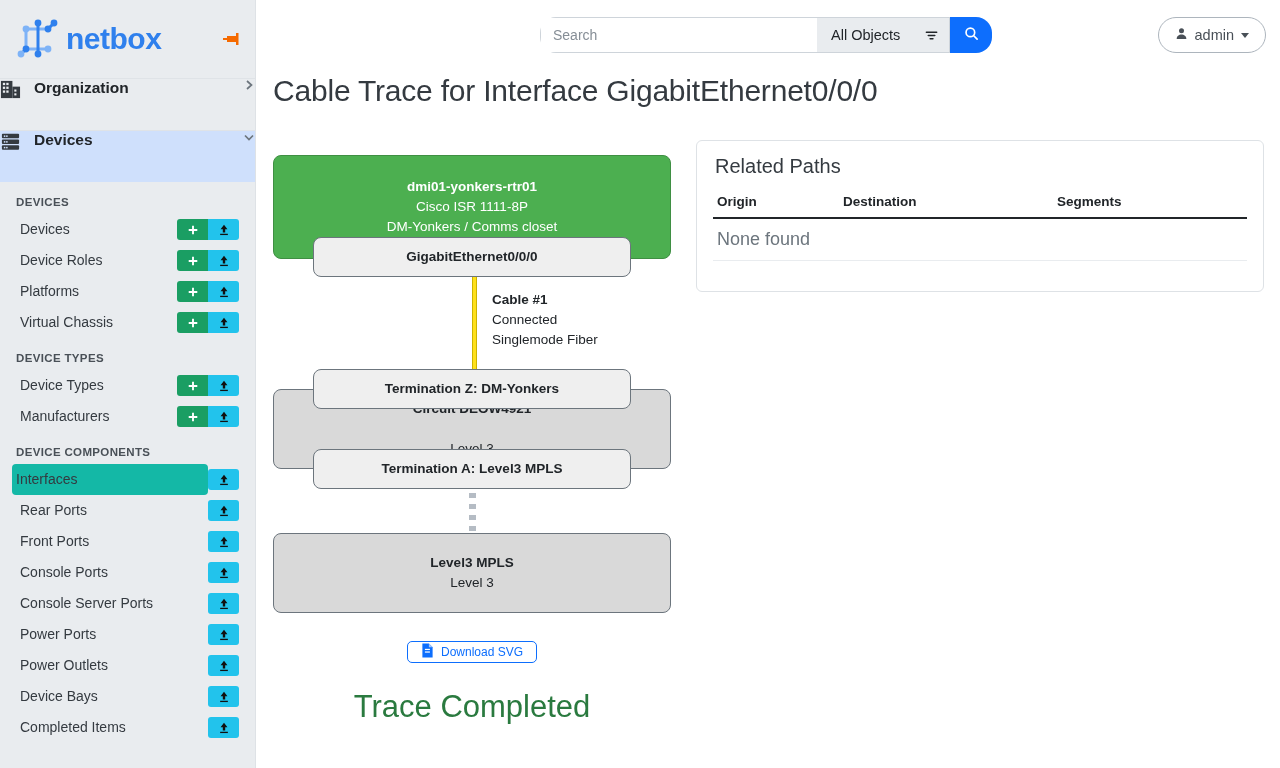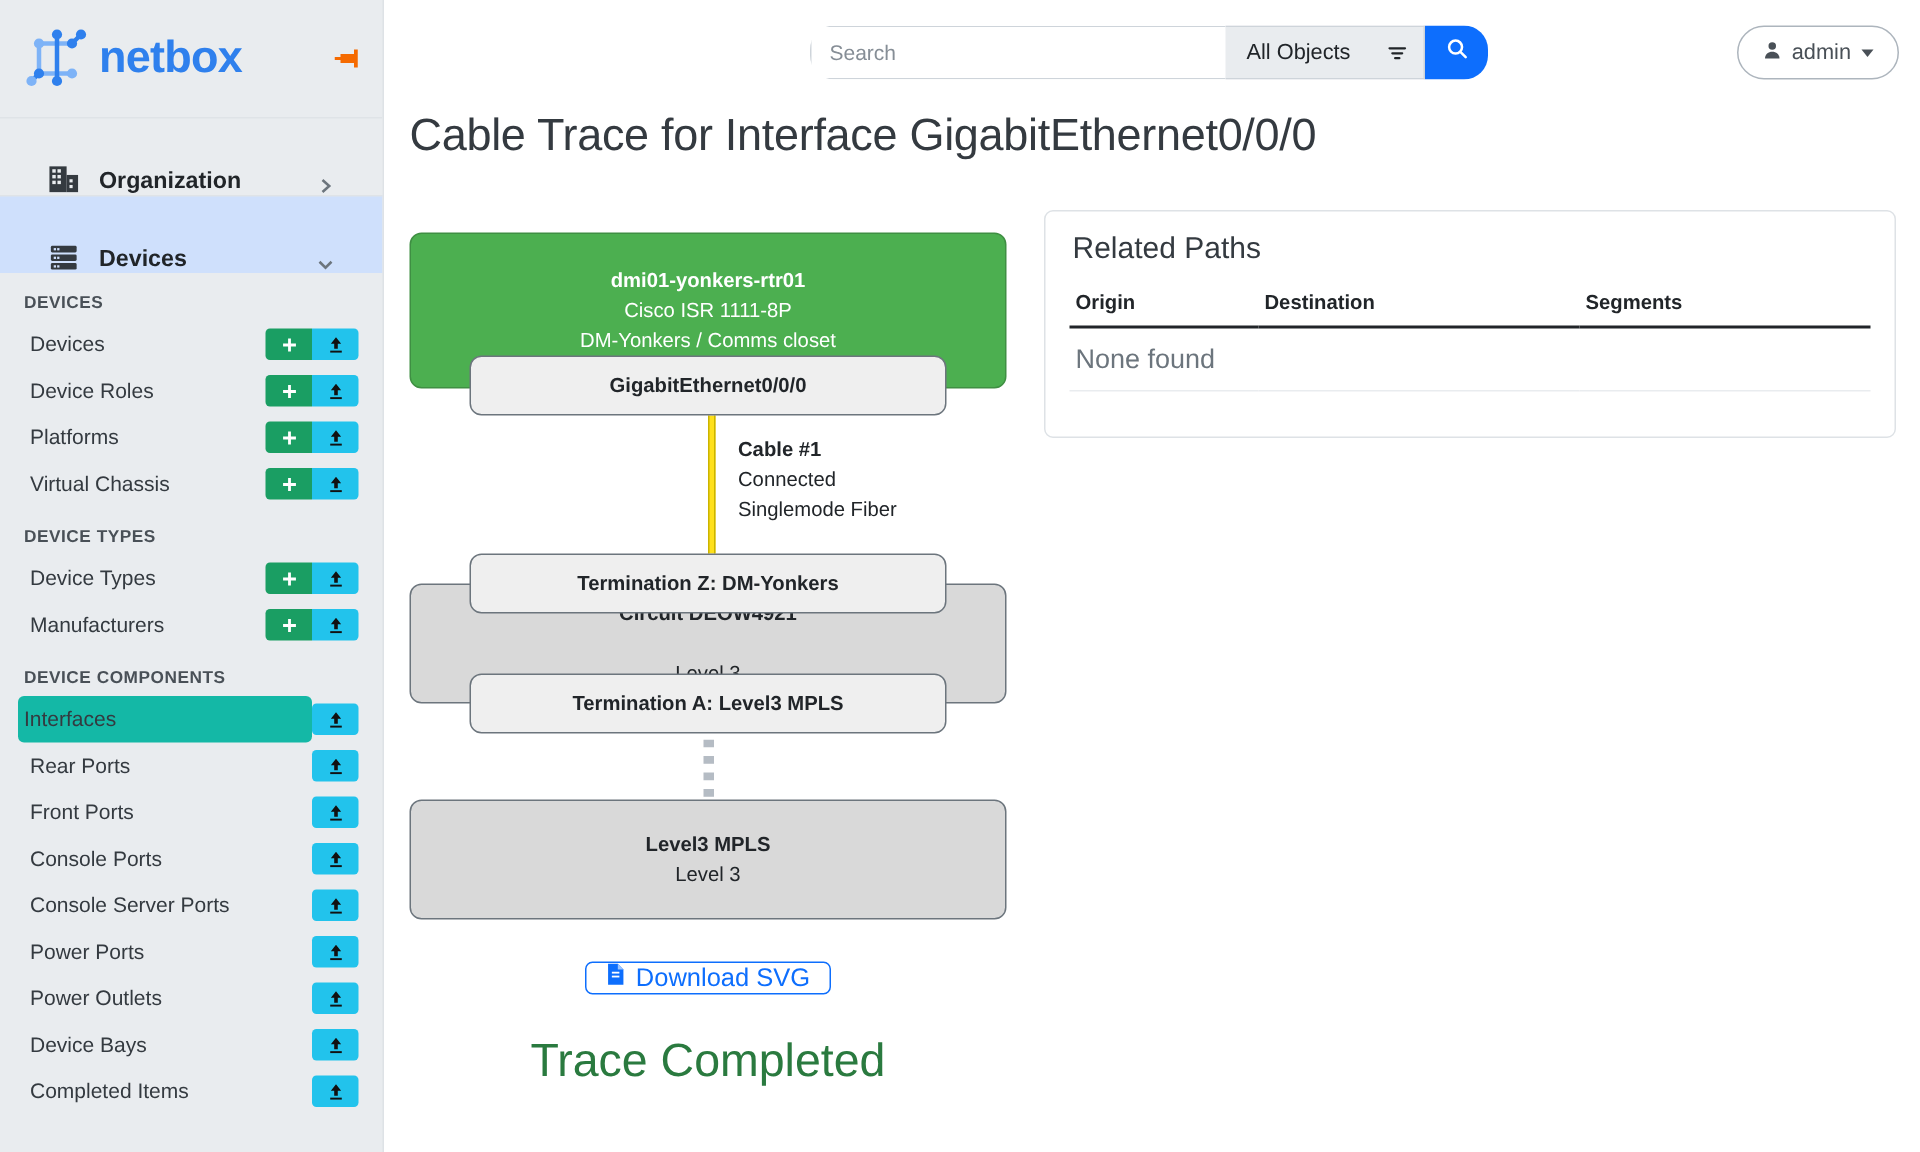--- a/index.html
+++ b/index.html
@@ -26,22 +26,22 @@
     padding: 0 14px 0 16px;
   }
   .brand-logo { width: 44px; height: 42px; flex: 0 0 44px; }
   .brand-word {
     font-size: 30px; font-weight: 700; letter-spacing: -0.5px;
     color: #2f80ed; margin-left: 6px; line-height: 1;
   }
   .pin-icon { margin-left: auto; color: #f56a00; display: flex; align-items: center; }
 
   .nav-group {
-    height: 52px; display: flex; align-items: flex-end;
-    padding: 0 32px; cursor: pointer;
+    height: 52px; display: flex; align-items: flex-start;
+    padding: 0 0; cursor: pointer;
     background: #e9ecef;
     border-top: 1px solid #dfe3e7;
   }
   .nav-group.active { background: #cfe0fc; }
   .nav-group .gicon { width: 26px; flex: 0 0 26px; display: flex; align-items: center; color: #343a40; }
   .nav-group .glabel { font-size: 15.5px; font-weight: 700; color: #212529; margin-left: 8px; }
   .nav-group .gchev { margin-left: auto; color: #6c757d; display: flex; align-items: center; }
 
   .section-head {
     font-size: 11.5px; font-weight: 700; letter-spacing: 0.35px;
@@ -172,21 +172,21 @@
   .node-provider {
     width: 398px; height: 80px; background: #d9d9d9;
     color: #212529; margin-top: -4px;
   }
 
   .dl-wrap { width: 398px; display: flex; justify-content: center; margin-top: 28px; }
   .dl-btn {
     display: inline-flex; align-items: center; gap: 7px;
     height: 21px; padding: 10px 13px;
     border: 1px solid #0d6efd; border-radius: 5px;
-    background: #fff; color: #0d6efd; font-size: 17px; cursor: pointer;
+    background: #fff; color: #0d6efd; font-size: 12px; cursor: pointer;
   }
   .trace-status {
     width: 398px; text-align: center; margin-top: 26px;
     font-size: 31px; color: #2a7a3f; font-weight: 400;
   }
 
   
   #related {
     position: absolute; left: 440px; top: 70px;
     width: 568px; height: 152px;

